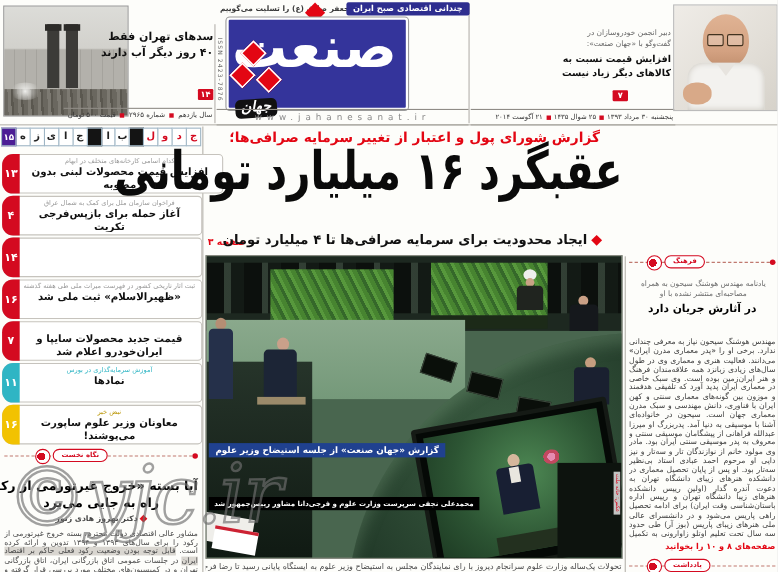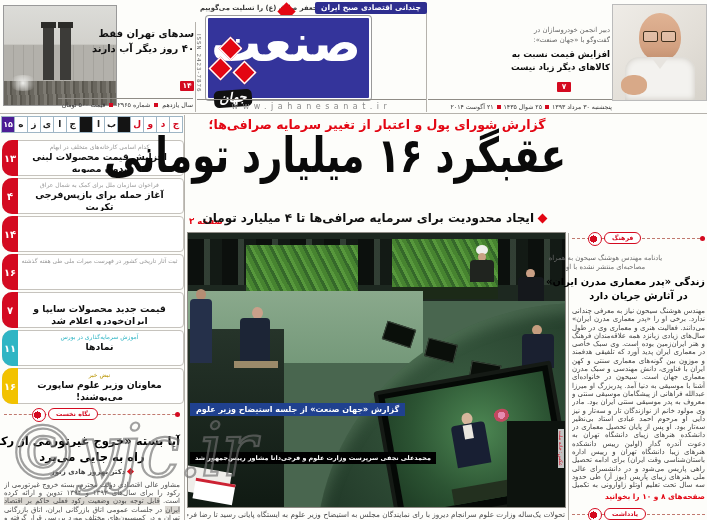--- a/index.html
+++ b/index.html
@@ -117,21 +117,21 @@
   .ph-kicker{position:absolute;left:2px;top:170px;background:#20418f;color:#fff;font-size:8px;
        font-weight:bold;padding:1.5px 6px 2.5px;}
   .ph-head{position:absolute;left:3px;top:185px;color:#fff;font-size:23px;font-weight:bold;
        text-shadow:1px 1px 0 #000,2px 2px 3px rgba(0,0,0,.9);letter-spacing:-0.5px;}
   .ph-sub{position:absolute;left:2px;top:219px;background:#000000;color:#fff;font-size:6.4px;
        font-weight:bold;padding:1.5px 5px 2px;}
   .ph-credit{position:absolute;right:1px;top:196px;writing-mode:vertical-rl;font-size:5px;color:#d40a20;
        background:rgba(255,255,255,.75);padding:2px 0;}
   .lead-partial{left:187px;top:510px;width:378px;height:10px;overflow:hidden;font-size:7.3px;color:#4a4a4a;}
   
-  .cul-kicker{left:540px;top:254px;width:131px;font-size:6.8px;color:#6b6b6b;line-height:9px;}
+  .cul-kicker{left:574px;top:254px;width:131px;font-size:6.8px;color:#6b6b6b;line-height:9px;}
   .cul-title{left:572px;top:275px;width:133px;font-size:9.8px;font-weight:bold;color:#000;line-height:14px;letter-spacing:-0.3px;}
   .cul-body{left:572px;top:307px;width:133px;height:183px;overflow:hidden;font-size:7px;line-height:8.3px;
        color:#3d3d3d;text-align:justify;}
   .cul-more{left:572px;top:492px;width:133px;font-size:7.4px;font-weight:bold;color:#e30613;}
   
   .wm{left:6px;top:408px;font-family:"DejaVu Serif",serif;font-style:italic;font-size:74px;direction:ltr;
       color:rgba(255,255,255,0.05);-webkit-text-stroke:2.2px rgba(110,110,110,.65);letter-spacing:-2px;
       z-index:60;pointer-events:none;transform:rotate(-1deg);}
 </style>
 </head>
@@ -217,41 +217,42 @@
       <span class="cw-cell cw-block"></span>
       <span class="cw-cell">ج</span>
       <span class="cw-cell">ا</span>
       <span class="cw-cell">ی</span>
       <span class="cw-cell">ز</span>
       <span class="cw-cell">ه</span>
       <span class="cw-cell cw-page">۱۵</span>
     </div>
 
   <div id="sb-wrap">
-      <div class="sb-item" style="top: 140px;">
+      <div class="sb-item" style="top: 140px; padding-left: 19px;">
         <div class="sb-badge" style="background:#d40a20">۱۳</div>
         <div class="sb-texts">
           <div class="sb-kicker" style="color:#999999">کدام اسامی کارخانه‌های متخلف در ابهام</div>
           <div class="sb-title">افزایش قیمت محصولات لبنی بدون مصوبه</div>
         </div>
       </div>
       <div class="sb-item" style="top: 178px;">
         <div class="sb-badge" style="background:#d40a20">۴</div>
         <div class="sb-texts">
           <div class="sb-kicker" style="color:#999999">فراخوان سازمان ملل برای کمک به شمال عراق</div>
           <div class="sb-title">آغاز حمله برای بازپس‌فرجی تکریت</div>
         </div>
       </div>
       <div class="sb-item" style="top: 216px;">
         <div class="sb-badge" style="background:#d40a20">۱۴</div>
       </div>
       <div class="sb-item" style="top: 254px;">
         <div class="sb-badge" style="background:#d40a20">۱۶</div>
         <div class="sb-texts">
           <div class="sb-kicker" style="color:#999999">ثبت آثار تاریخی کشور در فهرست میراث ملی طی هفته گذشته</div>
+          <div class="sb-title">«ظهیرالاسلام» ثبت ملی شد</div>
         </div>
       </div>
       <div class="sb-item" style="top: 292px;">
         <div class="sb-badge" style="background:#d40a20">۷</div>
         <div class="sb-texts">
           <div class="sb-kicker" style="color:#999999"></div>
           <div class="sb-title">قیمت جدید محصولات سایپا و ایران‌خودرو اعلام شد</div>
         </div>
       </div>
       <div class="sb-item" style="top: 330px;">
@@ -348,21 +349,20 @@
     <div class="sec-line"></div>
     <span class="sec-circle" style="left:16px"></span>
     <span class="sec-pill" style="left:32px">فرهنگ</span>
     <span class="sec-enddot" style="right:0"></span>
   </div>
   <div class="abs cul-kicker ctr">
     <div class="nw">یادنامه مهندس هوشنگ سیحون به همراه</div>
     <div class="nw">مصاحبه‌ای منتشر نشده با او</div>
   </div>
   <div class="abs cul-title ctr">
-    <div class="nw">زندگی «پدر معماری مدرن ایران»</div>
     <div class="nw">در آثارش جریان دارد</div>
   </div>
   <div class="abs cul-body">مهندس هوشنگ سیحون نیاز به معرفی چندانی ندارد. برخی او را «پدر معماری مدرن ایران» می‌دانند. فعالیت هنری و معماری وی در طول سال‌های زیادی زبانزد همه علاقه‌مندان فرهنگ و هنر ایران‌زمین بوده است. وی سبک خاصی در معماری ایران پدید آورد که تلفیقی هدفمند و موزون بین گونه‌های معماری سنتی و کهن ایران با فناوری، دانش مهندسی و سبک مدرن معماری جهان است. سیحون در خانواده‌ای آشنا با موسیقی به دنیا آمد. پدربزرگ او میرزا عبدالله فراهانی از پیشگامان موسیقی سنتی و معروف به پدر موسیقی سنتی ایران بود. مادر وی مولود خانم از نوازندگان تار و سه‌تار و نیز دایی او مرحوم احمد عبادی استاد بی‌نظیر سه‌تار بود. او پس از پایان تحصیل معماری در دانشکده هنرهای زیبای دانشگاه تهران به دعوت آندره گدار (اولین رییس دانشکده هنرهای زیبا دانشگاه تهران و رییس اداره باستان‌شناسی وقت ایران) برای ادامه تحصیل راهی پاریس می‌شود و در دانشسرای عالی ملی هنرهای زیبای پاریس (بوز آر) طی حدود سه سال تحت تعلیم اوتلو زاوارونی به تکمیل دانش معماری خود می‌پردازد و در سال ۱۳۳۰ فارغ‌التحصیل شده و به ایران بازمی‌گردد.</div>
   <div class="abs cul-more nw">صفحه‌های ۸ و ۱۰ را بخوانید</div>
   <div class="sec-tab" style="left:572px;top:507px;width:133px">
     <div class="sec-line"></div>
     <span class="sec-circle" style="left:16px"></span>
     <span class="sec-pill" style="left:32px">یادداشت</span>
   </div>
 

